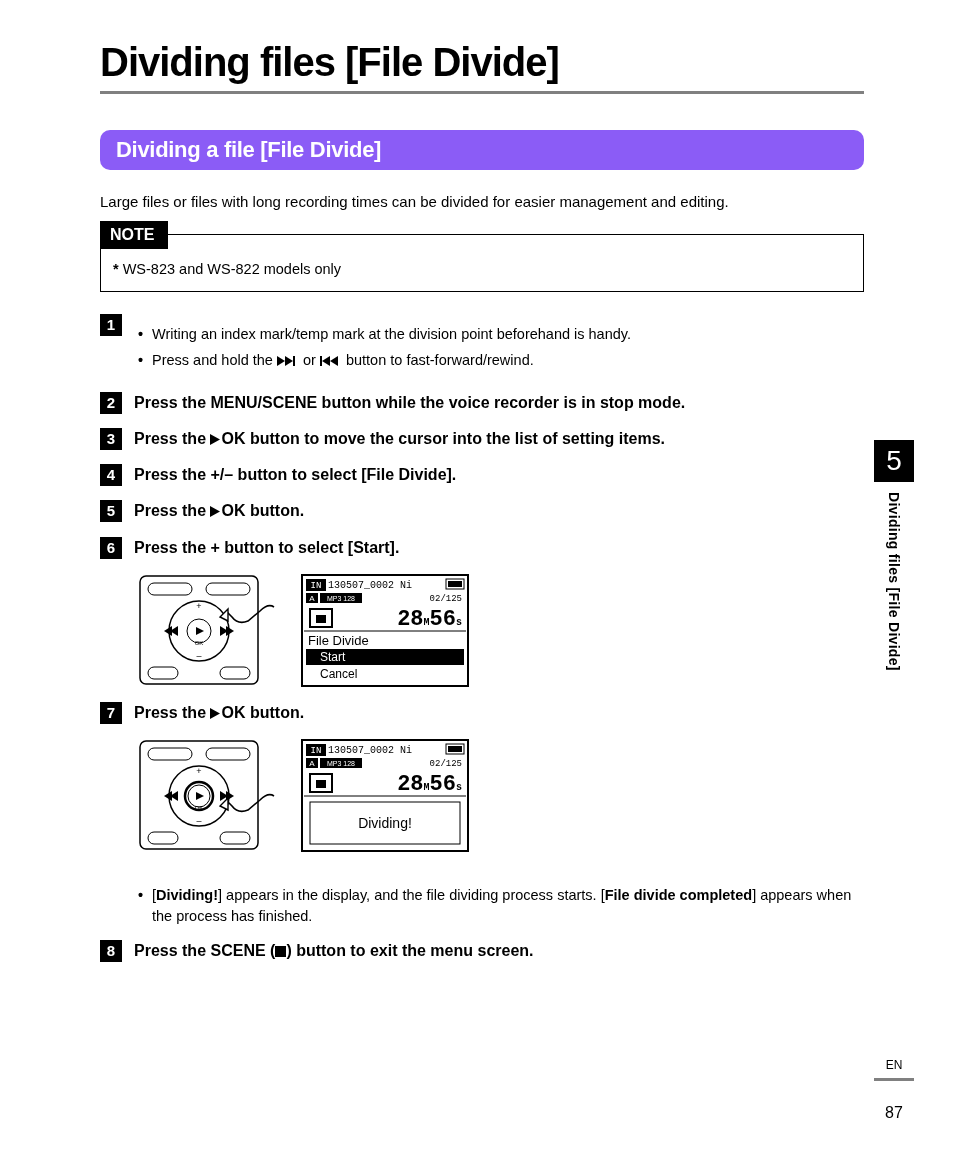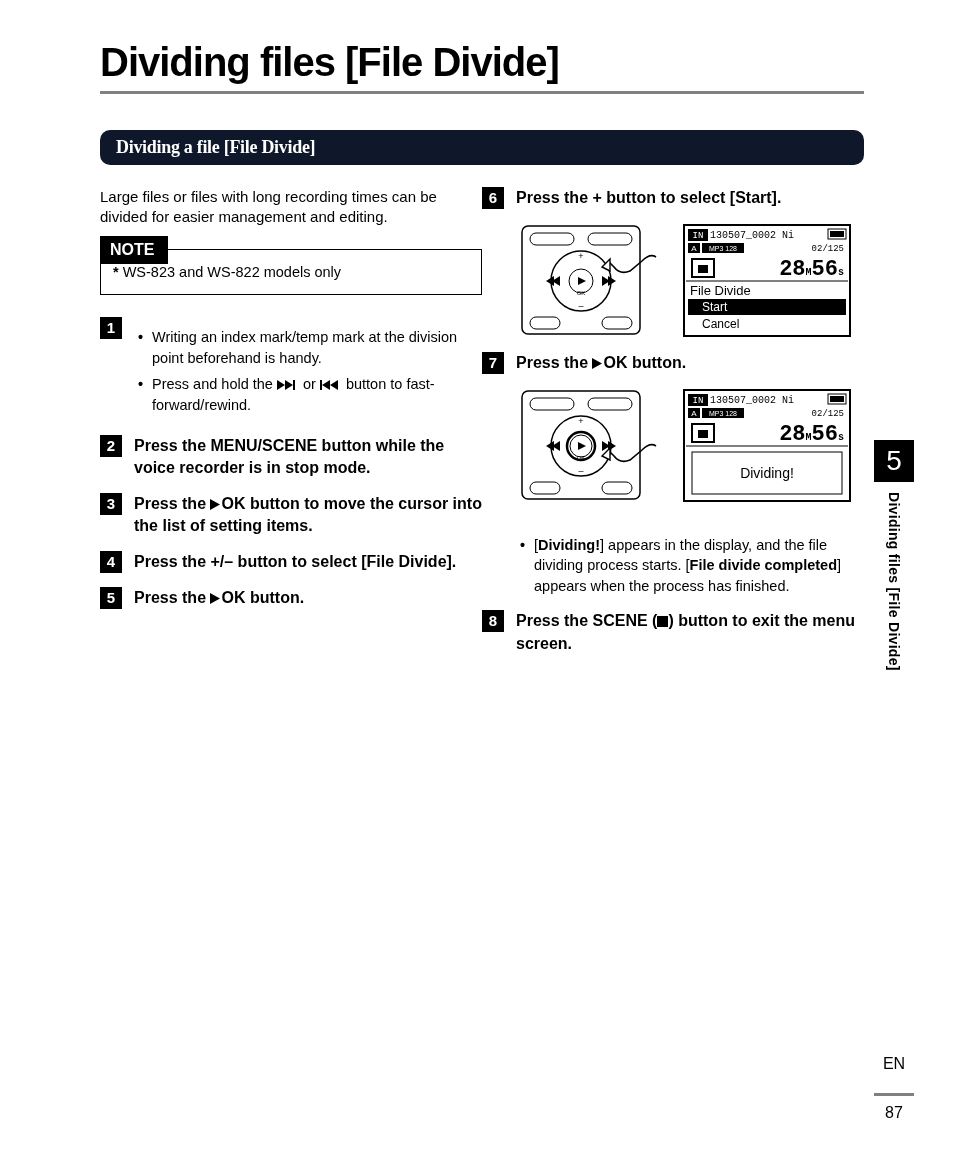--- a/index.html
+++ b/index.html
@@ -22,33 +22,34 @@
     letter-spacing: -1px;
     margin-bottom: 6px;
     font-stretch: condensed;
   }
   .title-rule {
     height: 2.5px;
     background: #808080;
     margin-bottom: 36px;
   }
   .section-bar {
-    background: #0f172a;
+    background: #8b5cf6;
     color: #fff;
     border-radius: 10px;
     padding: 7px 16px;
-    font-family: Liberation Serif, serif;
+    font-family: Liberation Sans, sans-serif;
     font-weight: 900;
-    font-size: 18px;
+    font-size: 22px;
     letter-spacing: -0.3px;
     margin-bottom: 22px;
     font-stretch: condensed;
   }
   .columns {
     display: flex;
+    flex-direction: column;
   }
   .col {
     flex: 1 1 0;
     min-width: 0;
   }
   .intro {
     font-size: 15px;
     line-height: 1.35;
     margin-bottom: 22px;
   }
@@ -65,21 +66,21 @@
     position: absolute;
     top: -14px;
     left: -1px;
     background: #000;
     color: #fff;
     font-weight: 700;
     padding: 3px 14px 3px 10px;
     font-size: 16px;
   }
   .note-body { margin-top: 4px; }
-  .note-foot { margin-top: 2px; }
+  .note-foot { margin-top: 14px; }
   .step {
     display: flex;
     gap: 12px;
     margin-bottom: 14px;
   }
   .step-num {
     background: #000;
     color: #fff;
     font-family: "Arial Black", Impact, sans-serif;
     font-weight: 900;
@@ -161,24 +162,24 @@
     letter-spacing: 0.3px;
   }
   .footer {
     position: absolute;
     right: 40px;
     bottom: 36px;
     text-align: center;
     width: 40px;
   }
   .footer-lang {
-    font-size: 16px;
+    font-size: 12px;
     border-bottom: 3px solid #808080;
-    padding-bottom: 20px;
-    margin-bottom: 8px;
+    padding-bottom: 6px;
+    margin-bottom: 23px;
   }
   .footer-page {
     font-size: 16px;
   }
 </style>
 </head>
 <body>
 
 <div class="page">
   <h1 class="main-title">Dividing files [File Divide]</h1>

